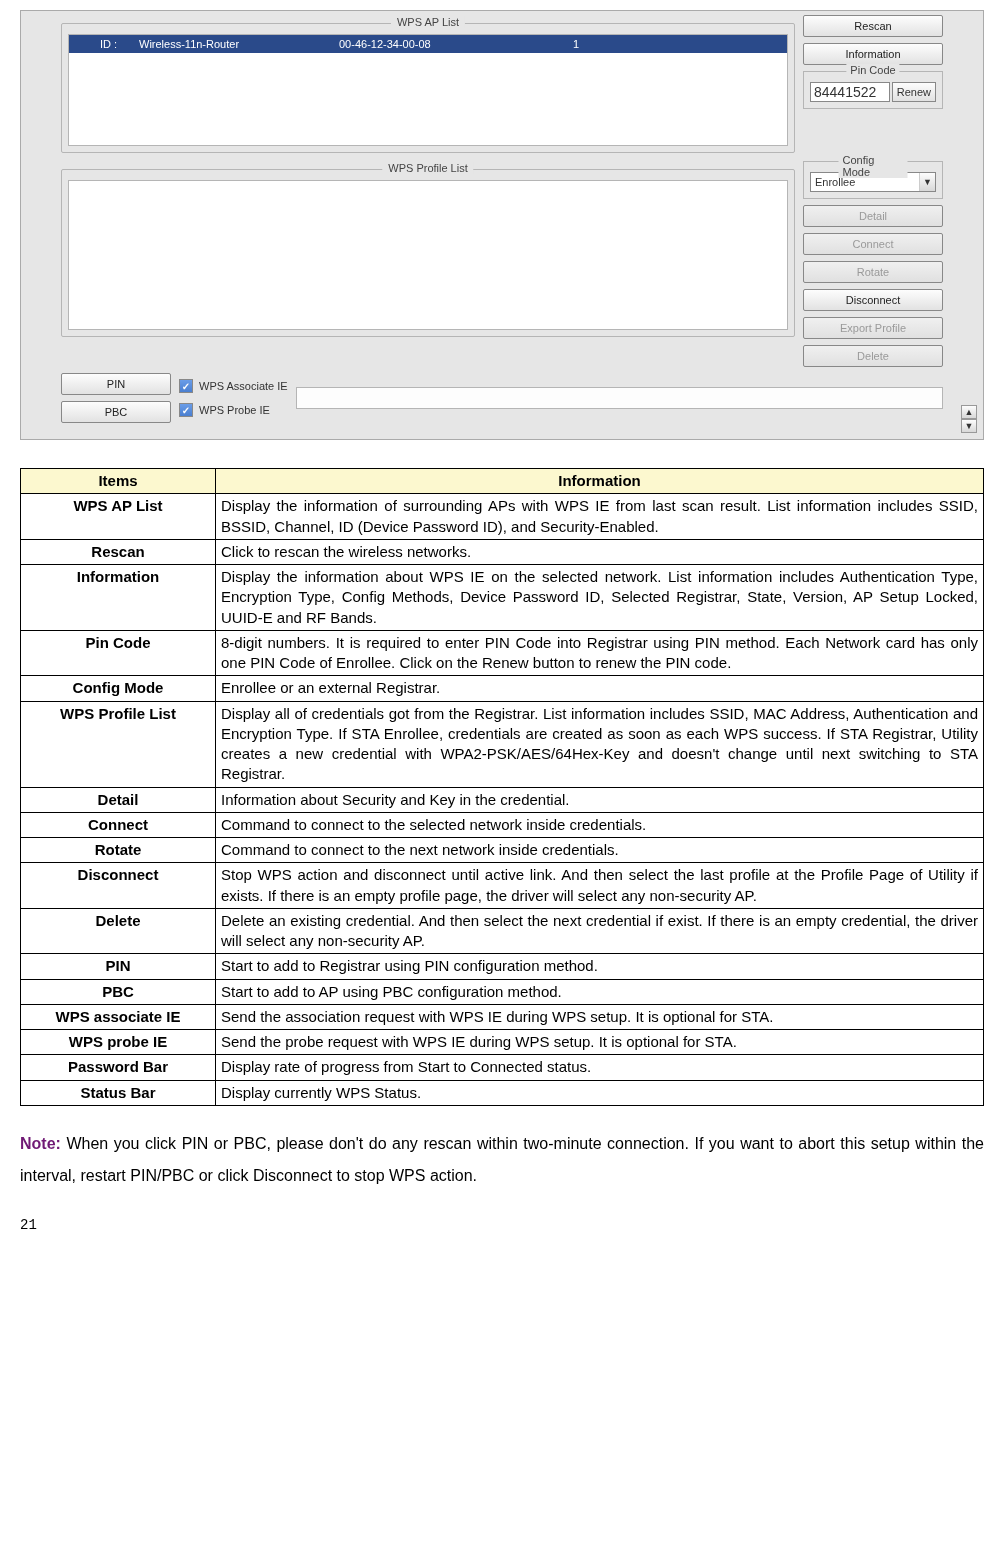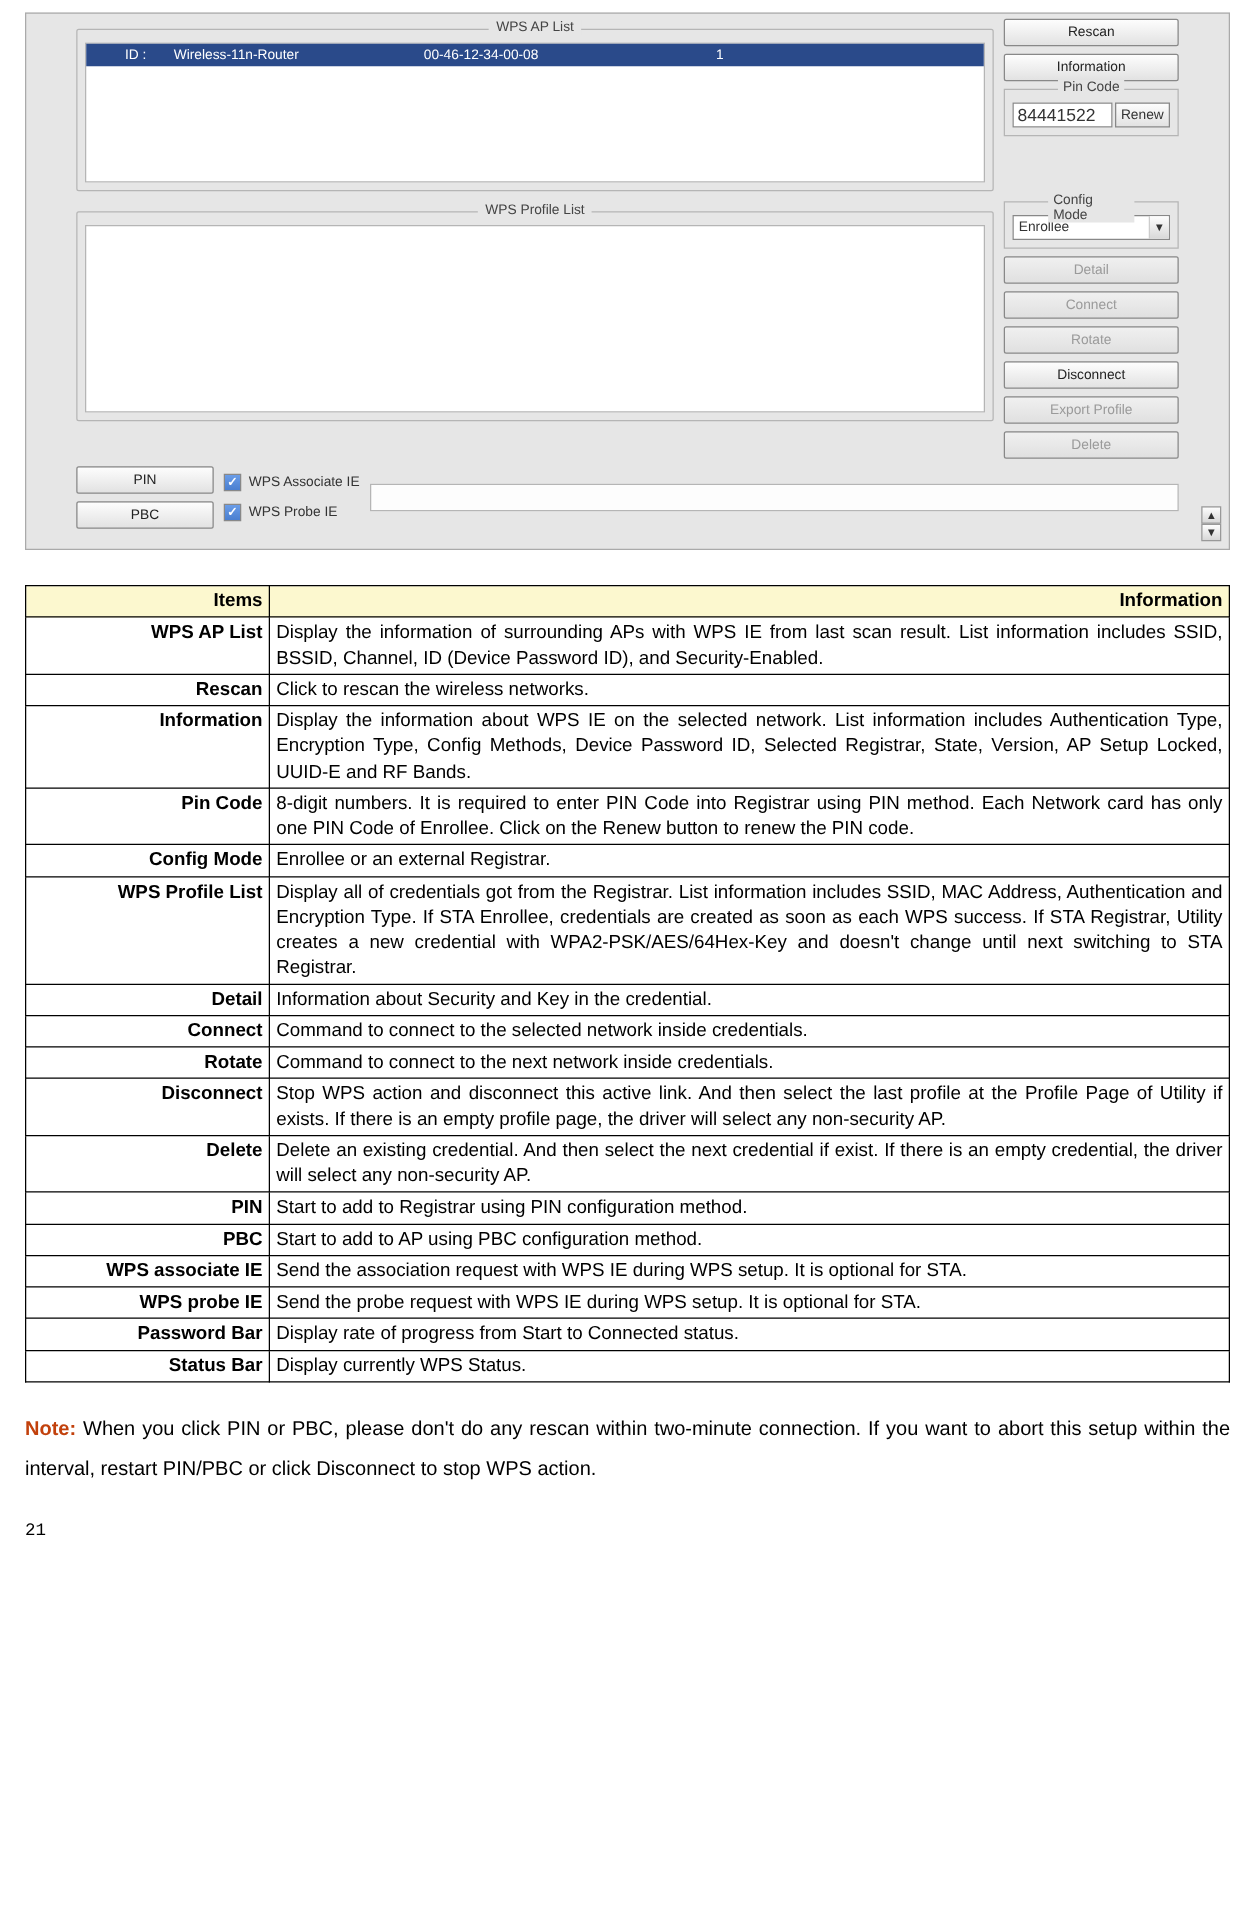--- a/index.html
+++ b/index.html
@@ -171,37 +171,37 @@
     width: 100%;
     border-collapse: collapse;
     font-family: Verdana, Arial, sans-serif;
     font-size: 15px;
     line-height: 1.35;
   }
   .desc-tbl th, .desc-tbl td {
     border: 1px solid #000;
     padding: 2px 5px;
     vertical-align: top;
-    text-align: right;
+    text-align: center;
   }
   .desc-tbl thead th {
     background: #fcf8cf;
     font-weight: bold;
   }
   .desc-tbl .kcol { font-weight: bold; width: 195px; }
   .desc-tbl .jtext { text-align: justify; }
 
   .note {
     margin-top: 22px;
     font-family: Verdana, Arial, sans-serif;
     font-size: 16px;
     line-height: 2.0;
     text-align: justify;
   }
-  .note .nlbl { color: #c2410c; font-weight: bold; }
+  .note .nlbl { color: #701a75; font-weight: bold; }
 
   .pgnum { text-align: left; font-family: Liberation Mono, monospace; font-size: 14px; margin-top: 25px; }
 </style>
 </head>
 <body>
 
 <div class="page">
 
   <div class="wps-app">
 
@@ -321,21 +321,21 @@
         <tr>
           <td class="kcol">Connect</td>
           <td class="jtext">Command to connect to the selected network inside credentials.</td>
         </tr>
         <tr>
           <td class="kcol">Rotate</td>
           <td class="jtext">Command to connect to the next network inside credentials.</td>
         </tr>
         <tr>
           <td class="kcol">Disconnect</td>
-          <td class="jtext">Stop WPS action and disconnect this active link. And then select the last profile at the Profile Page of Utility if exists. If there is an empty profile page, the driver will select any non-security AP.</td>
+          <td class="jtext">Stop WPS action and disconnect until active link. And then select the last profile at the Profile Page of Utility if exists. If there is an empty profile page, the driver will select any non-security AP.</td>
         </tr>
         <tr>
           <td class="kcol">Delete</td>
           <td class="jtext">Delete an existing credential. And then select the next credential if exist. If there is an empty credential, the driver will select any non-security AP.</td>
         </tr>
         <tr>
           <td class="kcol">PIN</td>
           <td class="jtext">Start to add to Registrar using PIN configuration method.</td>
         </tr>
         <tr>

